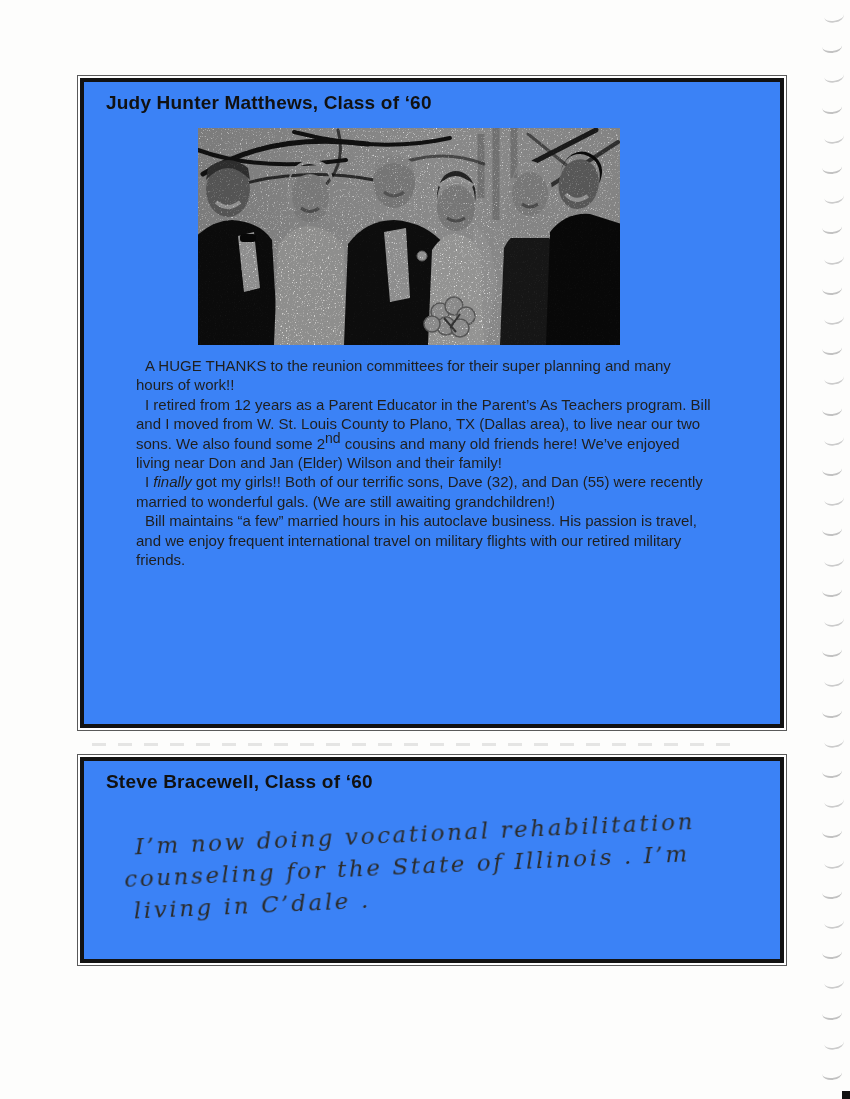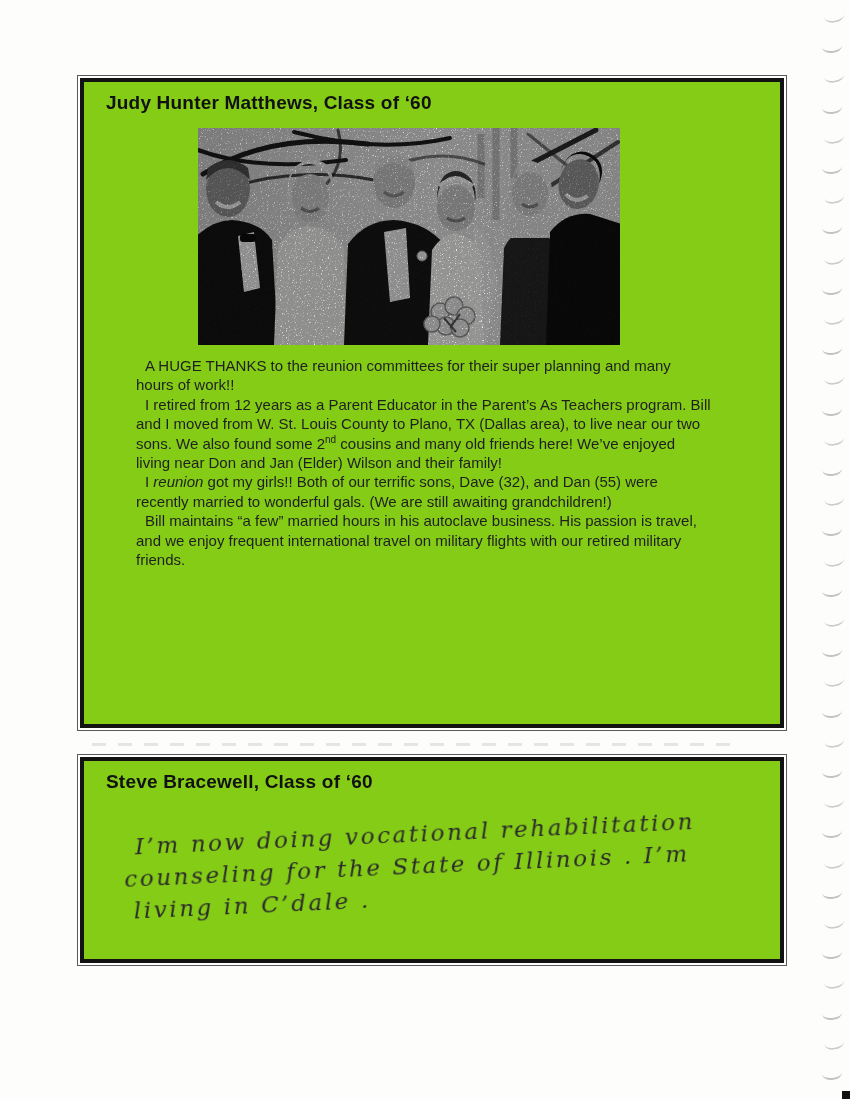--- a/index.html
+++ b/index.html
@@ -23,21 +23,21 @@
   .binding{position:absolute;left:820px;top:0;width:30px;height:1099px;}
   .coil{
     position:absolute;left:2px;width:20px;height:11px;
     border-bottom:2px solid #c2c2c2;border-radius:50%;
     transform:rotate(-5deg);
   }
   .coil:nth-child(odd){transform:rotate(-9deg) translateX(2px);border-bottom-color:#cccccc;}
 
   
   .article-box{
-    position:absolute;left:80px;width:704px;background:#84cc16;
+    position:absolute;left:80px;width:704px;background:#3b82f6;
     border:4px solid #121212;
     box-shadow:0 0 0 2px #ffffff, 0 0 0 3px #5a5a5a;
     box-sizing:border-box;
   }
   .box-judy{top:78px;height:650px;}
   .box-steve{top:757px;height:206px;}
 
   .article-title{
     position:absolute;left:22px;top:10px;margin:0;
     font-size:19px;font-weight:bold;color:#111;letter-spacing:.2px;
@@ -49,21 +49,21 @@
     background:#dedede;overflow:hidden;
   }
   .photo svg{display:block;}
 
   
   .article-body{
     position:absolute;left:52px;top:274px;width:576px;
     font-size:15px;line-height:19.4px;color:#1f1f1f;
   }
   .article-body p{margin:0;text-indent:9px;}
-  .article-body sup{font-size:10px;line-height:0;margin-top:21px;}
+  .article-body sup{font-size:14px;line-height:0;margin-top:21px;}
   .article-body em{font-style:italic;}
 
   
   .handwriting{
     position:absolute;left:38px;top:58px;width:660px;
     transform:rotate(-2.6deg);
     font-family:"DejaVu Serif", serif;font-style:italic;
     font-size:23px;letter-spacing:2.6px;color:#2b2b2b;
     filter:blur(.35px);
   }
@@ -218,21 +218,21 @@
         </g>
         <path d="M348,217 L352,104 Q368,84 392,86 L424,96 L424,217 Z" fill="#0f0f0f"></path>
 
         <rect width="422" height="217" filter="url(#speckle)" opacity="0.4"></rect>
       </svg>
     </figure>
 
     <div class="article-body">
         <p><span>A HUGE THANKS to the reunion committees for their super planning and many hours of work!!</span></p>
         <p><span>I retired from 12 years as a Parent Educator in the Parent’s As Teachers program.  Bill and I moved from W. St. Louis County to Plano, TX  (Dallas area), to live near our two sons.  We also found some 2</span><sup>nd</sup><span> cousins and many old friends here!  We’ve enjoyed living near Don and Jan (Elder) Wilson and their family!</span></p>
-        <p><span>I </span><em>reunion</em><span> got my girls!!  Both of our terrific sons, Dave (32), and Dan (55) were recently married to wonderful gals.  (We are still awaiting grandchildren!)</span></p>
+        <p><span>I </span><em>finally</em><span> got my girls!!  Both of our terrific sons, Dave (32), and Dan (55) were recently married to wonderful gals.  (We are still awaiting grandchildren!)</span></p>
         <p><span>Bill maintains “a few” married hours in his autoclave business.  His passion is travel, and we enjoy frequent international travel on military flights with our retired military friends.</span></p>
       </div>
   </section>
 
   <section class="article-box box-steve">
     <h1 class="article-title">Steve Bracewell, Class of ‘60</h1>
 
     <div class="handwriting">
       <div class="hand-line hand-line-1">I’m now doing vocational rehabilitation</div>
       <div class="hand-line hand-line-2">counseling for the State of Illinois . I’m</div>

